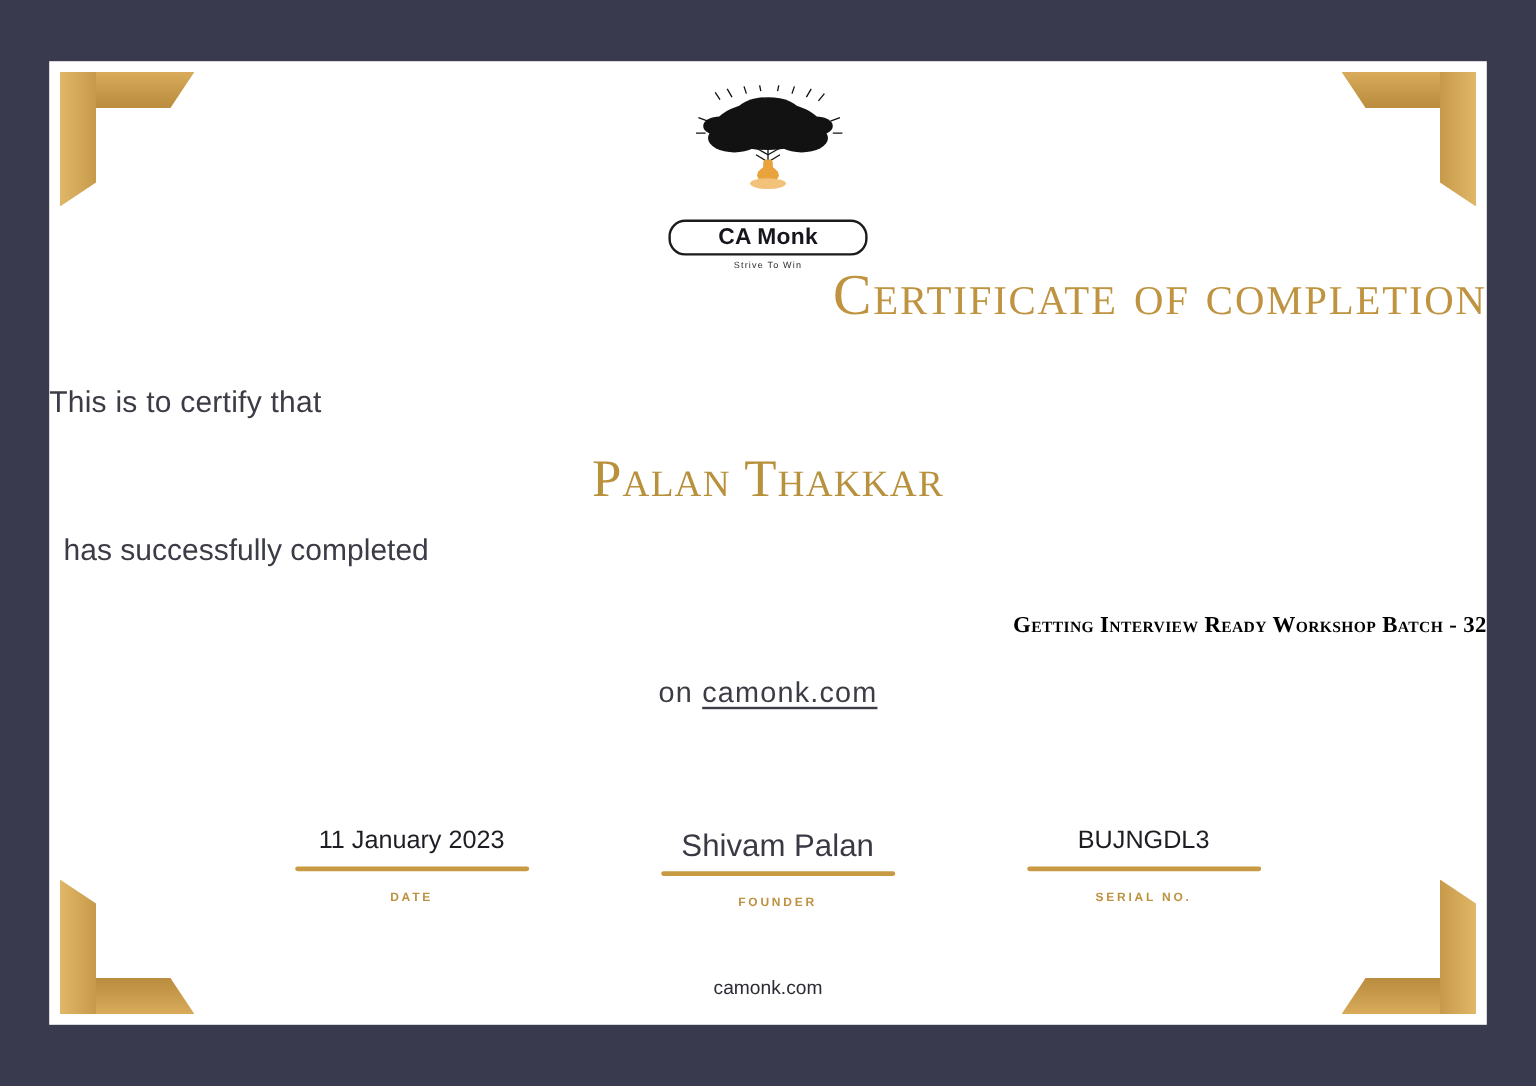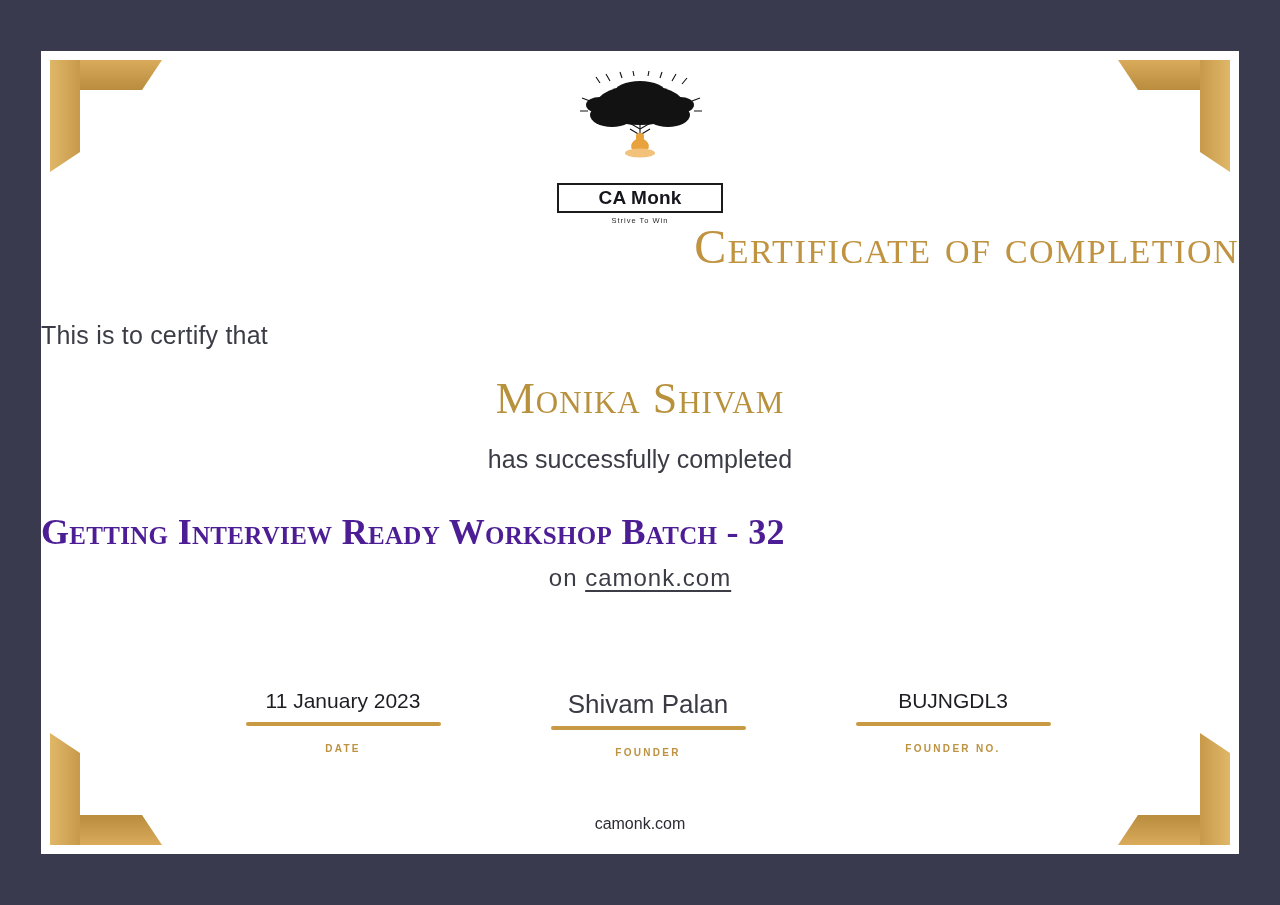--- a/index.html
+++ b/index.html
@@ -93,21 +93,21 @@
     top: 20px;
     display: flex;
     flex-direction: column;
     align-items: center;
   }
   .logo-tree { display: block; }
   .logo-name-box {
     margin-top: 2px;
     border: 2px solid #1b1b1b;
     padding: 3px 39px 2px;
-    border-radius: 0;
+    border-radius: 14px;
   }
   .logo-name {
     font-family: "Liberation Sans", sans-serif;
     font-weight: bold;
     font-size: 19px;
     color: #15151c;
     letter-spacing: 0.2px;
     line-height: 1.1;
     text-align: center;
   }
@@ -151,36 +151,36 @@
     font-size: 44px;
     font-variant: small-caps;
     letter-spacing: 1px;
     color: #b8913d;
   }
 
   .line-completed {
     position: absolute;
     left: 0; right: 0;
     top: 394px;
-    text-align: center;
     font-size: 25px;
     color: #3c3c46;
+    padding-left: 12px;
   }
 
   .course {
     position: absolute;
     left: 0; right: 0;
     top: 460px;
-    text-align: left;
+    text-align: right;
     font-family: "Liberation Serif", serif;
-    font-size: 36px;
+    font-size: 19px;
     font-variant: small-caps;
     font-weight: bold;
     letter-spacing: 0.3px;
-    color: #4c1d95;
+    color: #000000;
   }
 
   .platform {
     position: absolute;
     left: 0; right: 0;
     top: 513px;
     text-align: center;
     font-size: 24px;
     color: #3c3c46;
     letter-spacing: 1px;
@@ -286,21 +286,21 @@
     <div class="logo-name-box">
       <div class="logo-name">CA Monk</div>
     </div>
     <div class="logo-tagline">Strive To Win</div>
   </div>
 
   <div class="title">Certificate of completion</div>
 
   <div class="line-certify">This is to certify that</div>
 
-  <div class="recipient">Monika Shivam</div>
+  <div class="recipient">Palan Thakkar</div>
 
   <div class="line-completed">has successfully completed</div>
 
   <div class="course">Getting Interview Ready Workshop Batch - 32</div>
 
   <div class="platform">
     <span>on</span>
     <span class="site">camonk.com</span>
   </div>
 
@@ -311,18 +311,18 @@
       <div class="sig-label">DATE</div>
     </div>
     <div class="sig-col">
       <div class="sig-value script">Shivam Palan</div>
       <div class="sig-rule"></div>
       <div class="sig-label">FOUNDER</div>
     </div>
     <div class="sig-col">
       <div class="sig-value">BUJNGDL3</div>
       <div class="sig-rule"></div>
-      <div class="sig-label">FOUNDER NO.</div>
+      <div class="sig-label">SERIAL NO.</div>
     </div>
   </div>
 
   <div class="footer">camonk.com</div>
 </div>
 
 </body></html>

